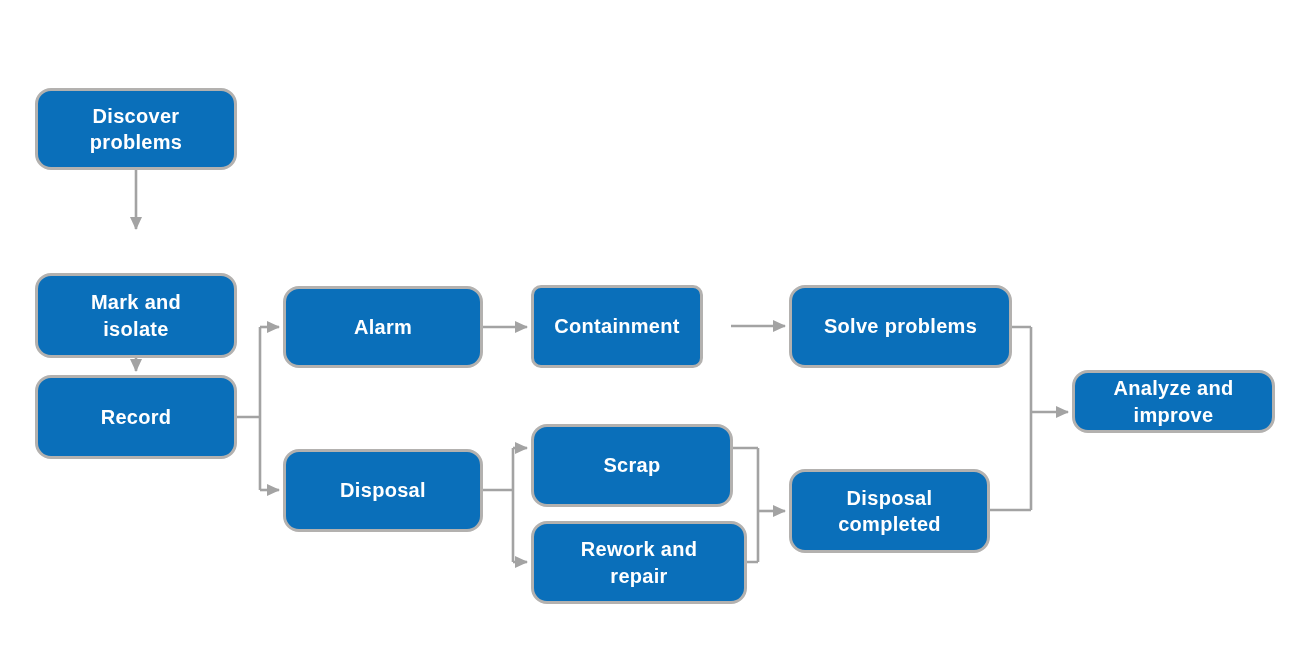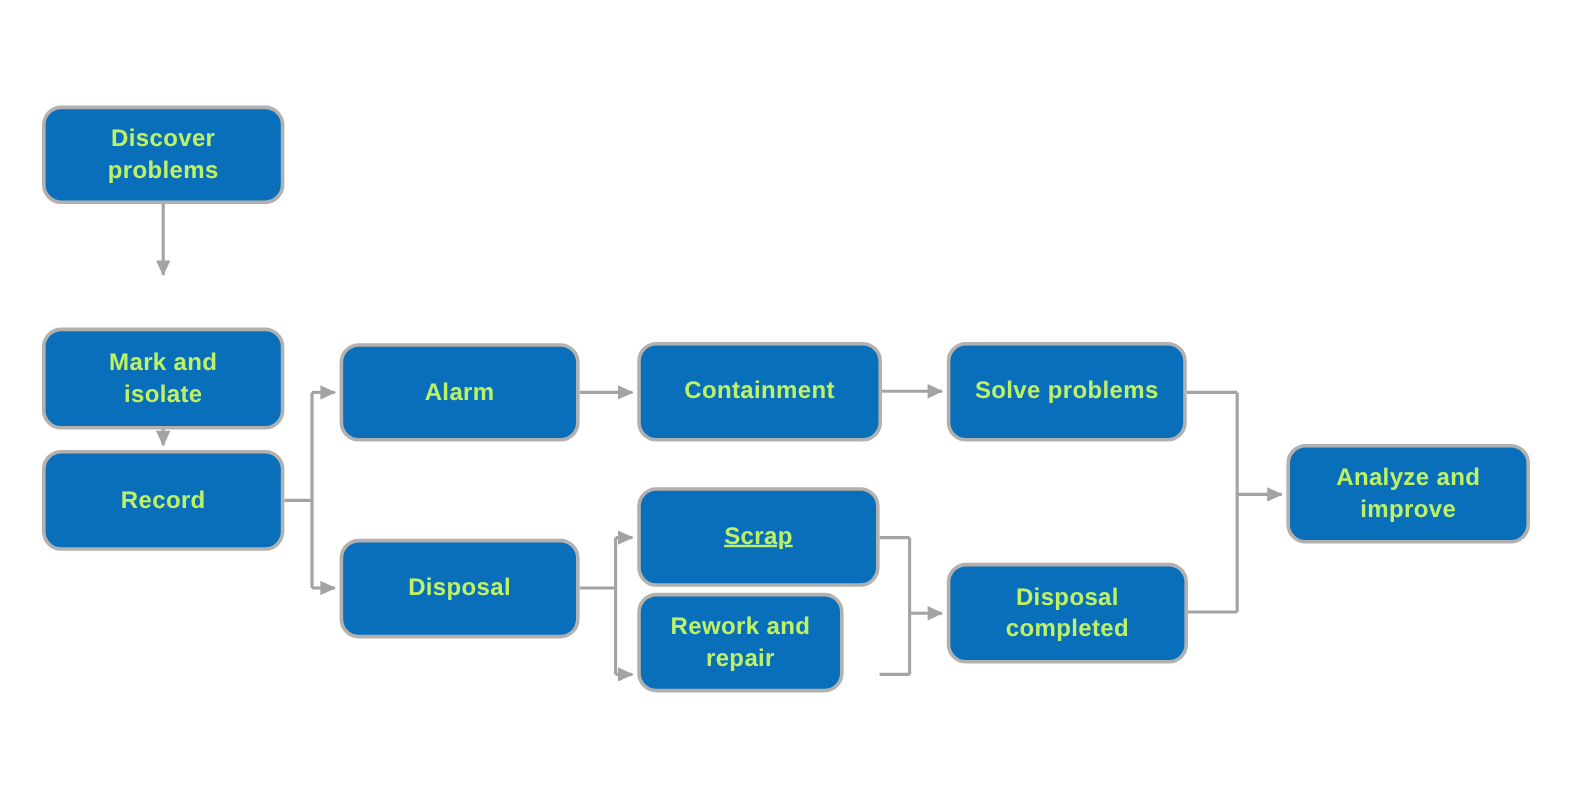--- a/index.html
+++ b/index.html
@@ -26,42 +26,42 @@
     fill: none;
     stroke: #a3a3a3;
     stroke-width: 2.6;
   }
   .node {
     position: absolute;
     box-sizing: border-box;
     background: #0a6fba;
     border: 3px solid #b3b1af;
     border-radius: 16px;
-    color: #bef264;
+    color: #ffffff;
     display: flex;
     align-items: center;
     justify-content: center;
     text-align: center;
     font-weight: bold;
     font-size: 20px;
     line-height: 1.32;
     letter-spacing: 0.3px;
     white-space: pre-line;
   }
   .n-discover            { left: 35px;   top: 88px;  width: 202px; height: 82px; }
   .n-mark                { left: 35px;   top: 233px; width: 202px; height: 85px; margin-top: 40px; }
   .n-record              { left: 35px;   top: 375px; width: 202px; height: 84px; text-align: right; }
   .n-alarm               { left: 283px;  top: 286px; width: 200px; height: 82px; }
-  .n-containment         { left: 531px;  top: 285px; width: 204px; height: 83px; }
-  .n-solve               { left: 789px;  top: 285px; width: 200px; height: 83px; align-items: center; }
+  .n-containment         { left: 531px;  top: 285px; width: 172px; height: 83px; border-radius: 10px; }
+  .n-solve               { left: 789px;  top: 285px; width: 223px; height: 83px; align-items: center; }
   .n-disposal            { left: 283px;  top: 449px; width: 200px; height: 83px; }
-  .n-scrap               { left: 531px;  top: 406px; width: 202px; height: 83px; text-decoration: underline; }
-  .n-rework              { left: 531px;  top: 494px; width: 172px; height: 83px; align-items: center; }
+  .n-scrap               { left: 531px;  top: 424px; width: 202px; height: 83px; }
+  .n-rework              { left: 531px;  top: 521px; width: 216px; height: 83px; align-items: center; }
   .n-disposal-completed  { left: 789px;  top: 469px; width: 201px; height: 84px; }
-  .n-analyze             { left: 1072px; top: 370px; width: 203px; height: 83px; }
+  .n-analyze             { left: 1072px; top: 370px; width: 203px; height: 63px; }
 </style>
 </head>
 <body>
 
 <div class="canvas">
 
   <svg class="connector-layer" viewBox="0 0 1310 665" xmlns="http://www.w3.org/2000/svg">
     <defs>
       <marker id="arrow" markerUnits="userSpaceOnUse" markerWidth="16" markerHeight="14" refX="13" refY="7" orient="auto">
         <path d="M1,1 L14,7 L1,13 Z" fill="#a3a3a3"></path>

